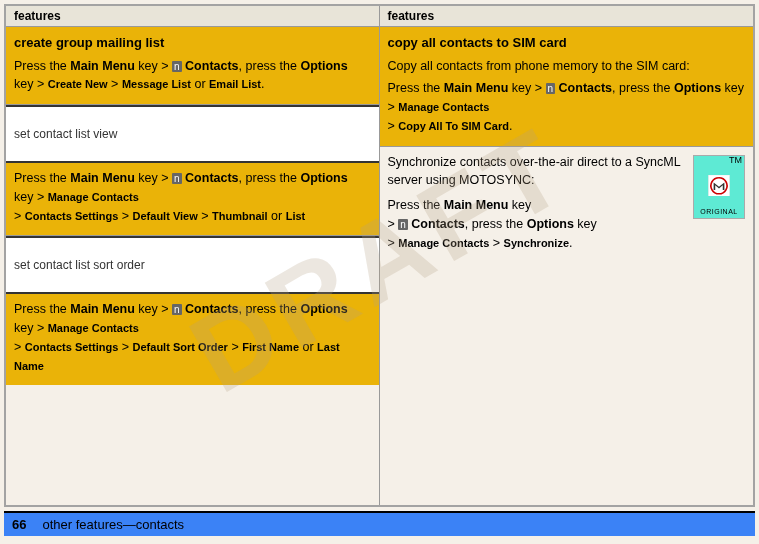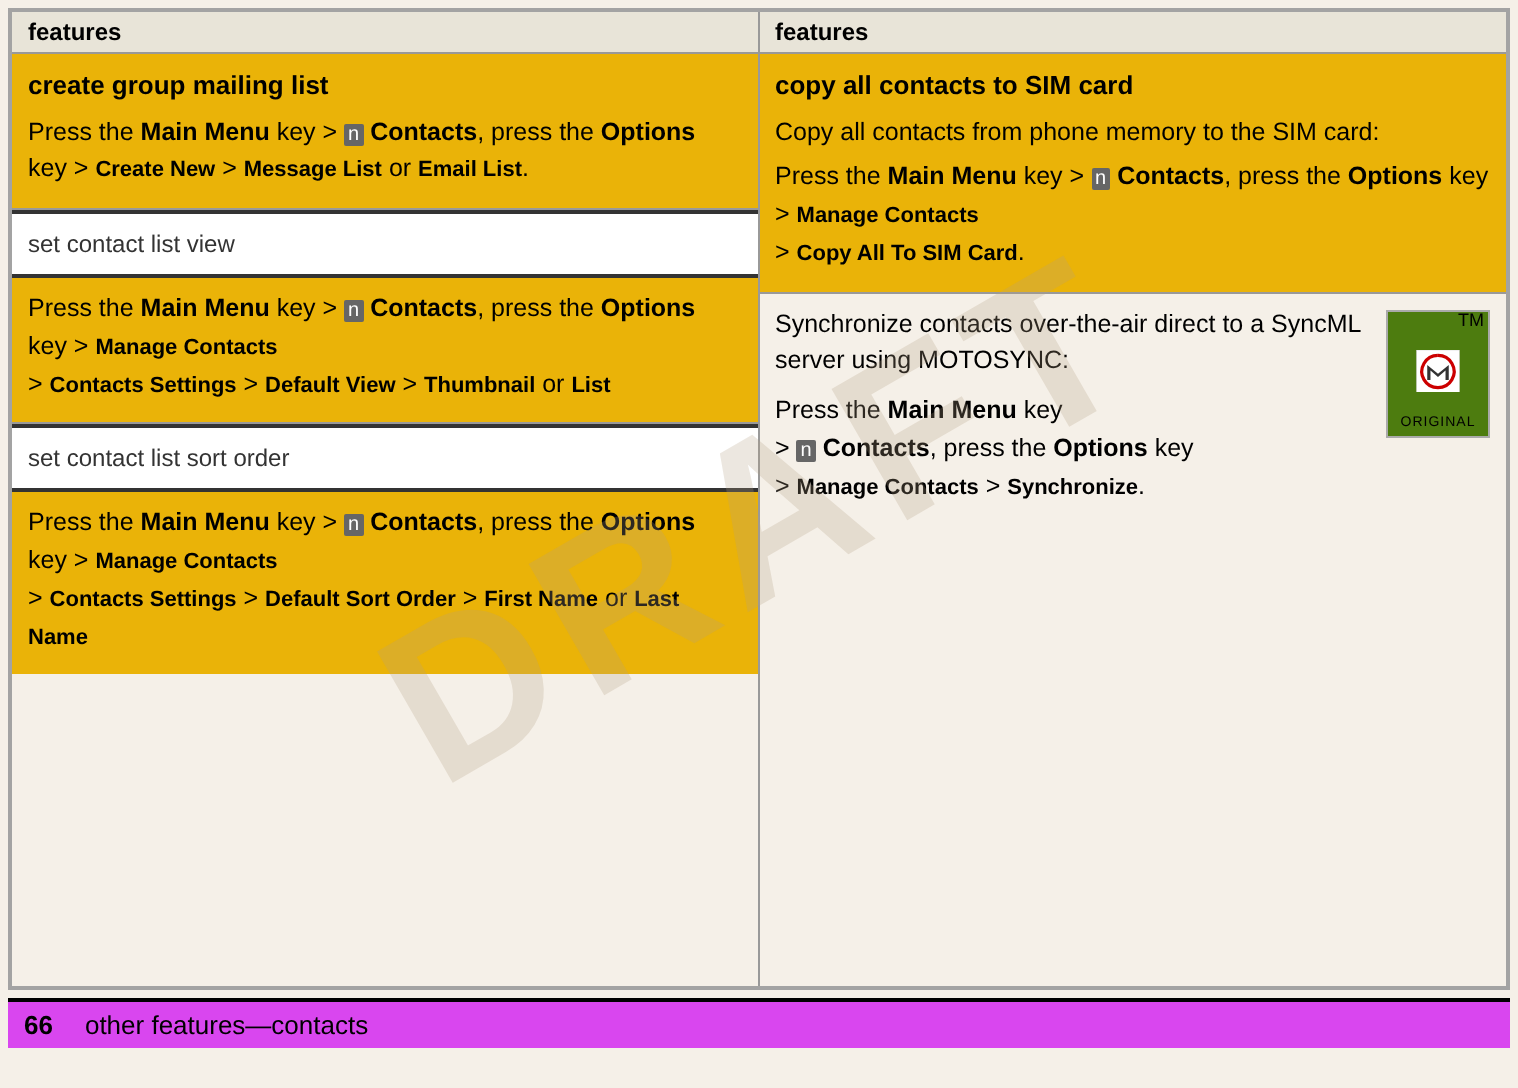--- a/index.html
+++ b/index.html
@@ -55,21 +55,21 @@
     .feature-section {
       border-bottom: 1px solid #999;
     }
     .feature-section:last-child {
       border-bottom: none;
       flex: 1;
     }
     .feature-header {
       background: #fff;
       border-bottom: 1px solid #aaa;
-      padding: 8px 8px;
+      padding: 20px 8px;
       font-size: 12px;
       font-weight: normal;
       color: #333;
     }
     .feature-header.dark-border {
       border-top: 2px solid #333;
       border-bottom: 2px solid #333;
     }
     .col-header {
       background: #e8e4d8;
@@ -93,23 +93,23 @@
       margin-bottom: 4px;
     }
     
     .bold { font-weight: bold; }
     .small-bold { font-weight: bold; font-size: 11px; }
     
     .footer {
       display: flex;
       align-items: center;
       padding: 4px 8px;
-      background: #d946ef;
+      background: #3b82f6;
       border-top: 2px solid #000;
-      margin: 0 4px 20px 4px;
+      margin: 0 4px 8px 4px;
     }
     .footer-page {
       font-size: 13px;
       font-weight: bold;
       margin-right: 16px;
     }
     .footer-text {
       font-size: 13px;
     }
     
@@ -117,21 +117,21 @@
       float: right;
       margin-left: 8px;
       margin-top: 2px;
       width: 52px;
       height: 64px;
       border: 1px solid #aaa;
       display: flex;
       flex-direction: column;
       align-items: center;
       justify-content: center;
-      background: #4d7c0f;
+      background: #5eead4;
       position: relative;
       gap: 10px;
     }
     .moto-tm {
       font-size: 9px;
       align-self: flex-end;
       margin-right: 2px;
       margin-bottom: 0;
       line-height: 1;
     }

